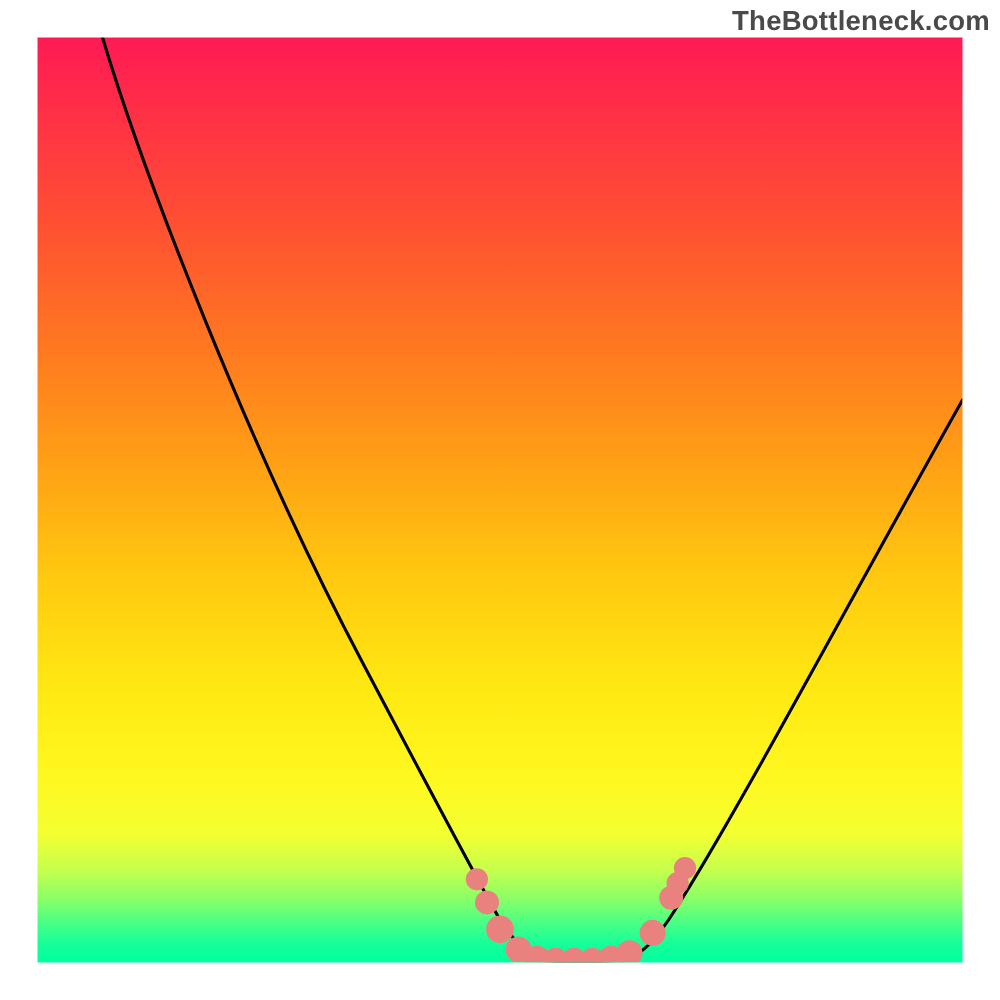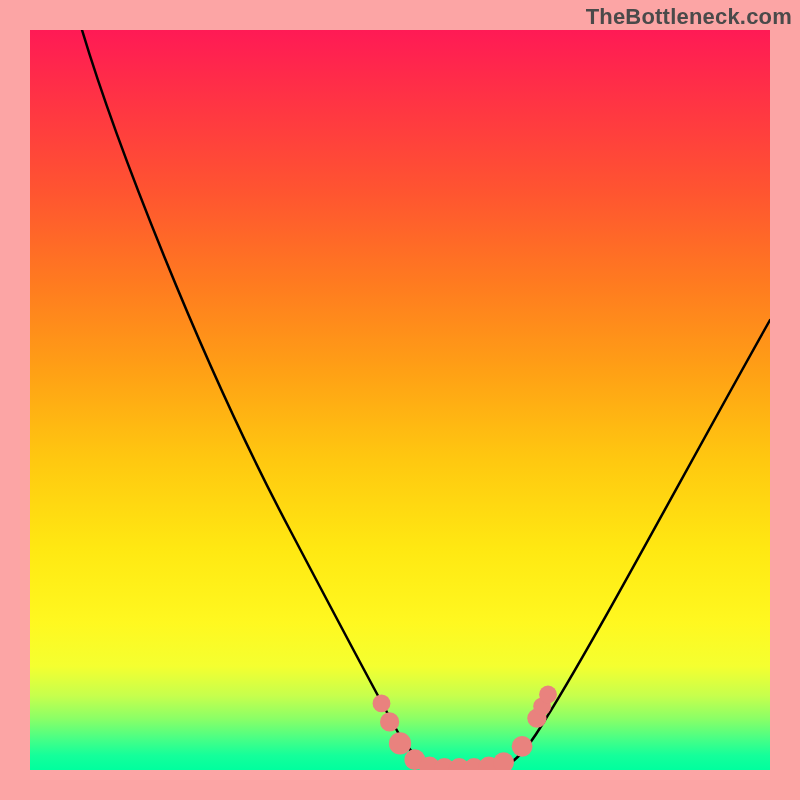--- a/index.html
+++ b/index.html
@@ -8,21 +8,21 @@
     width: 800px;
     height: 800px;
     overflow: hidden;
     background: #000;
     font-family: Arial, Helvetica, sans-serif;
   }
   .frame {
     position: relative;
     width: 800px;
     height: 800px;
-    background: #fca5a5;
+    background: #ffffff;
   }
   .plot-area {
     position: absolute;
     left: 30px;
     top: 30px;
     width: 740px;
     height: 740px;
     overflow: hidden;
     
     background: linear-gradient(

